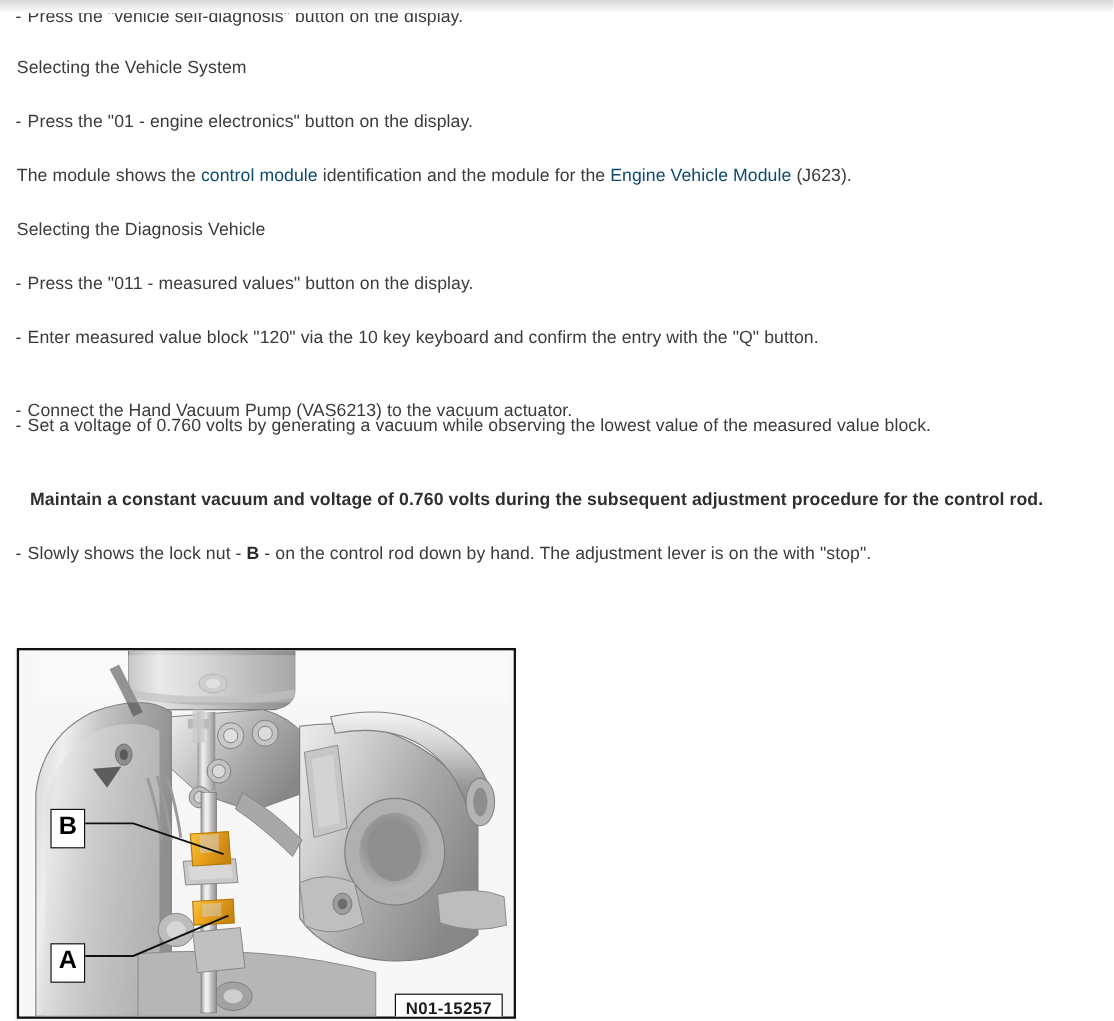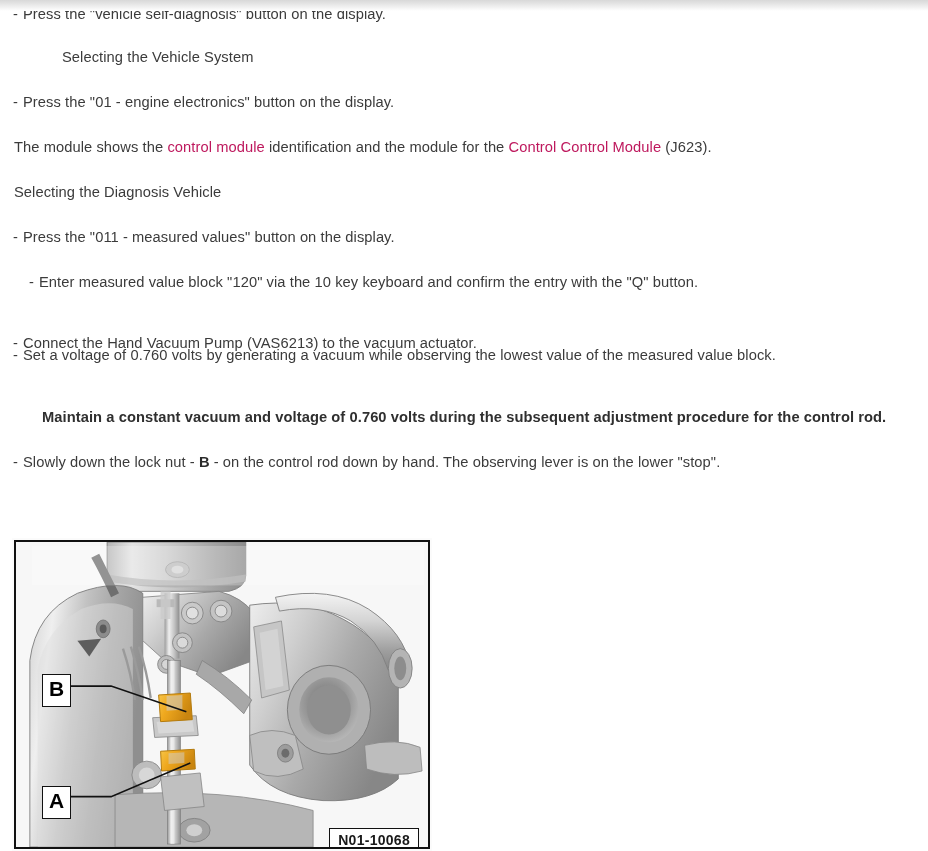--- a/index.html
+++ b/index.html
@@ -50,42 +50,42 @@
     letter-spacing: 0.005em;
   }
   .para .dash {
     display: inline-block;
     width: 10px;
   }
   .para.plain {
     left: 14px;
   }
   .para.bold {
-    left: 42px;
+    left: 25px;
     font-weight: bold;
     color: #2f2f2f;
   }
   .lnk {
-    color: #be185d;
+    color: #0c4a6e;
     text-decoration: none;
     cursor: pointer;
   }
   .inline-b {
     font-weight: bold;
     color: #2b2b2b;
   }
 
   
   #p0  { top: 5px;   }
-  #p1  { top: 48px; margin-left: 48px;  }
+  #p1  { top: 48px;  }
   #p2  { top: 93px;  }
   #p3  { top: 138px; }
   #p4  { top: 183px; }
   #p5  { top: 228px; }
-  #p6  { top: 273px; margin-left: 16px; }
+  #p6  { top: 273px; }
   #p7  { top: 334px; }
   #p8  { top: 346px; }
   #p9  { top: 408px; }
   #p10 { top: 453px; }
 
   
   #figure-wrap {
     position: absolute;
     left: 12px;
     top: 538px;
@@ -164,35 +164,35 @@
 <div id="top-band"></div>
 
 <div id="doc">
 
   <div class="para" id="p0"><span class="dash">-</span><span>Press the "vehicle self-diagnosis" button on the display.</span></div>
 
   <div class="para plain" id="p1"><span>Selecting the Vehicle System</span></div>
 
   <div class="para" id="p2"><span class="dash">-</span><span>Press the "01 - engine electronics" button on the display.</span></div>
 
-  <div class="para plain" id="p3"><span>The module shows the </span><span class="lnk">control module</span><span> identification and the module for the </span><span class="lnk">Control Control Module</span><span> (J623).</span></div>
+  <div class="para plain" id="p3"><span>The module shows the </span><span class="lnk">control module</span><span> identification and the module for the </span><span class="lnk">Engine Vehicle Module</span><span> (J623).</span></div>
 
   <div class="para plain" id="p4"><span>Selecting the Diagnosis Vehicle</span></div>
 
   <div class="para" id="p5"><span class="dash">-</span><span>Press the "011 - measured values" button on the display.</span></div>
 
   <div class="para" id="p6"><span class="dash">-</span><span>Enter measured value block "120" via the 10 key keyboard and confirm the entry with the "Q" button.</span></div>
 
   <div class="para" id="p7"><span class="dash">-</span><span>Connect the Hand Vacuum Pump (VAS6213) to the vacuum actuator.</span></div>
 
   <div class="para" id="p8"><span class="dash">-</span><span>Set a voltage of 0.760 volts by generating a vacuum while observing the lowest value of the measured value block.</span></div>
 
   <div class="para bold" id="p9"><span>Maintain a constant vacuum and voltage of 0.760 volts during the subsequent adjustment procedure for the control rod.</span></div>
 
-  <div class="para" id="p10"><span class="dash">-</span><span>Slowly down the lock nut - </span><span class="inline-b">B</span><span> - on the control rod down by hand. The observing lever is on the lower "stop".</span></div>
+  <div class="para" id="p10"><span class="dash">-</span><span>Slowly shows the lock nut - </span><span class="inline-b">B</span><span> - on the control rod down by hand. The adjustment lever is on the with "stop".</span></div>
 
 </div>
 
 <div id="figure-wrap">
   <div id="figure-frame">
 
     <svg id="fig-svg" viewBox="0 0 416 309" preserveAspectRatio="none">
       <defs>
         <linearGradient id="gBody" x1="0" y1="0" x2="1" y2="0.3">
           <stop offset="0%" stop-color="#d2d2d2"></stop>
@@ -324,16 +324,16 @@
       <path d="M53,146 L96,146 L172,172" stroke="#111111" stroke-width="1.6" fill="none" stroke-linejoin="miter"></path>
 
       <path d="M53,258 L96,258 L176,224" stroke="#111111" stroke-width="1.6" fill="none" stroke-linejoin="miter"></path>
 
       <rect x="16" y="4" width="396" height="40" fill="#ffffff" opacity="0.25"></rect>
     </svg>
 
     <div class="callout" id="callout-b"><span>B</span></div>
     <div class="callout" id="callout-a"><span>A</span></div>
 
-    <div id="fig-caption"><span>N01-10068</span></div>
+    <div id="fig-caption"><span>N01-15257</span></div>
 
   </div>
 </div>
 
 </body></html>

